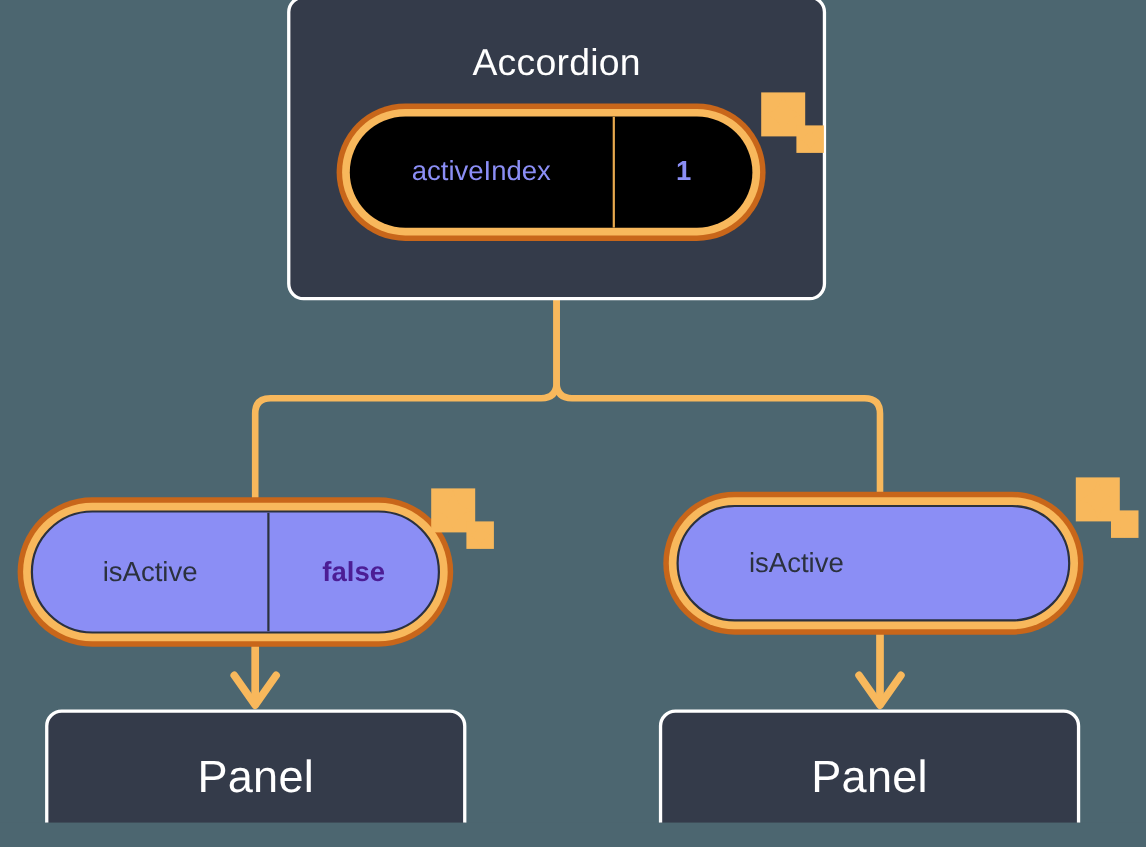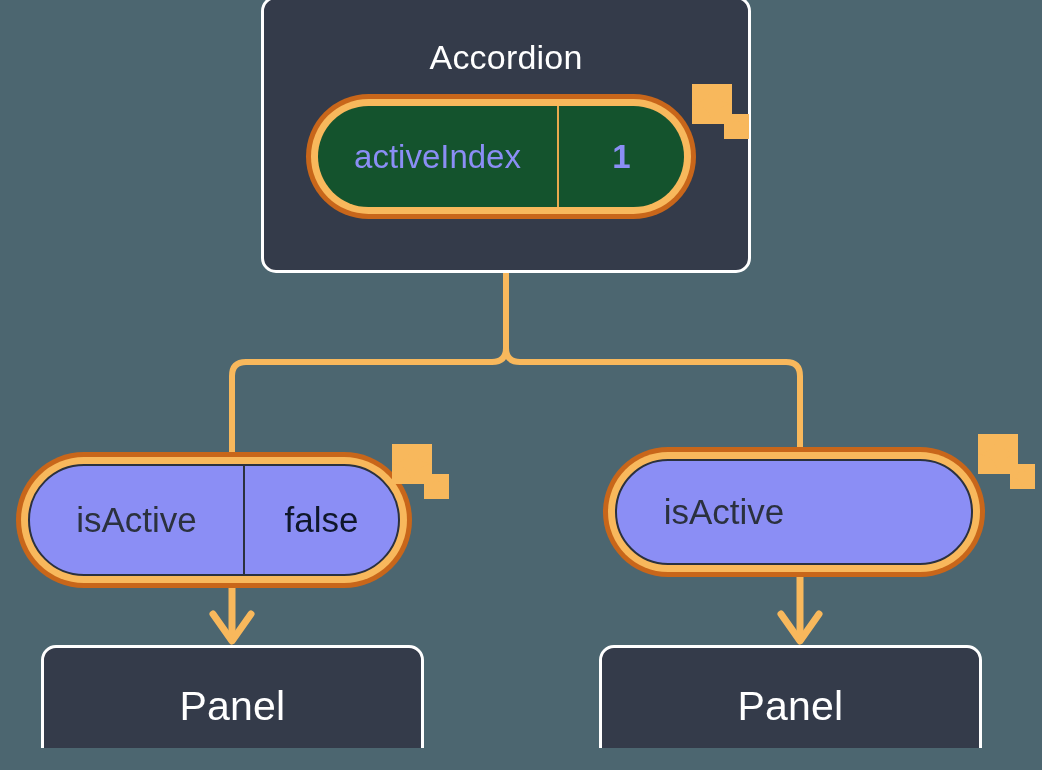--- a/index.html
+++ b/index.html
@@ -98,48 +98,48 @@
   }
 
   
   #pill-activeindex {
     left: 306px;
     top: 94px;
     width: 390px;
     height: 125px;
   }
   #pill-activeindex .pill-body {
-    background: #14532d;
-    font-size: 33px;
+    background: #000000;
+    font-size: 25px;
   }
   #pill-activeindex .pill-key {
     flex: 0 0 239px;
     color: #8b8ef5;
     font-weight: 400;
   }
   #pill-activeindex .pill-val {
     flex: 1;
     color: #8b8ef5;
     font-weight: 700;
     border-left: 2px solid #e8a94e;
   }
 
   
   .pill-purple .pill-body {
     background: #8b8ef5;
     border: 2px solid #2b313e;
-    font-size: 35px;
+    font-size: 25px;
   }
   .pill-purple .pill-key {
     color: #2b313e;
     font-weight: 400;
   }
   .pill-purple .pill-val {
-    color: #0f172a;
-    font-weight: 400;
+    color: #4c1d95;
+    font-weight: 700;
     border-left: 2px solid #2b313e;
   }
 
   #pill-isactive-left {
     left: 16px;
     top: 452px;
     width: 396px;
     height: 136px;
   }
   #pill-isactive-left .pill-key { flex: 0 0 213px; }

